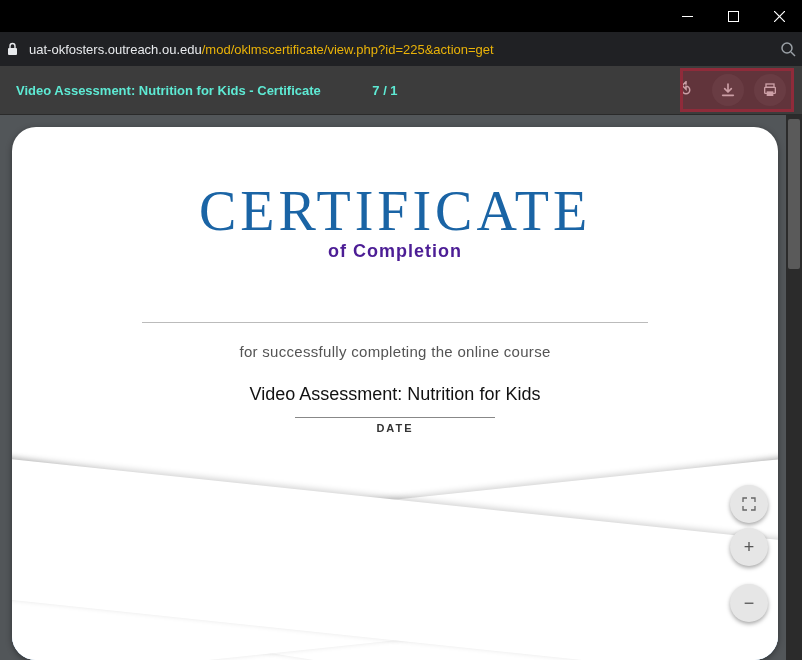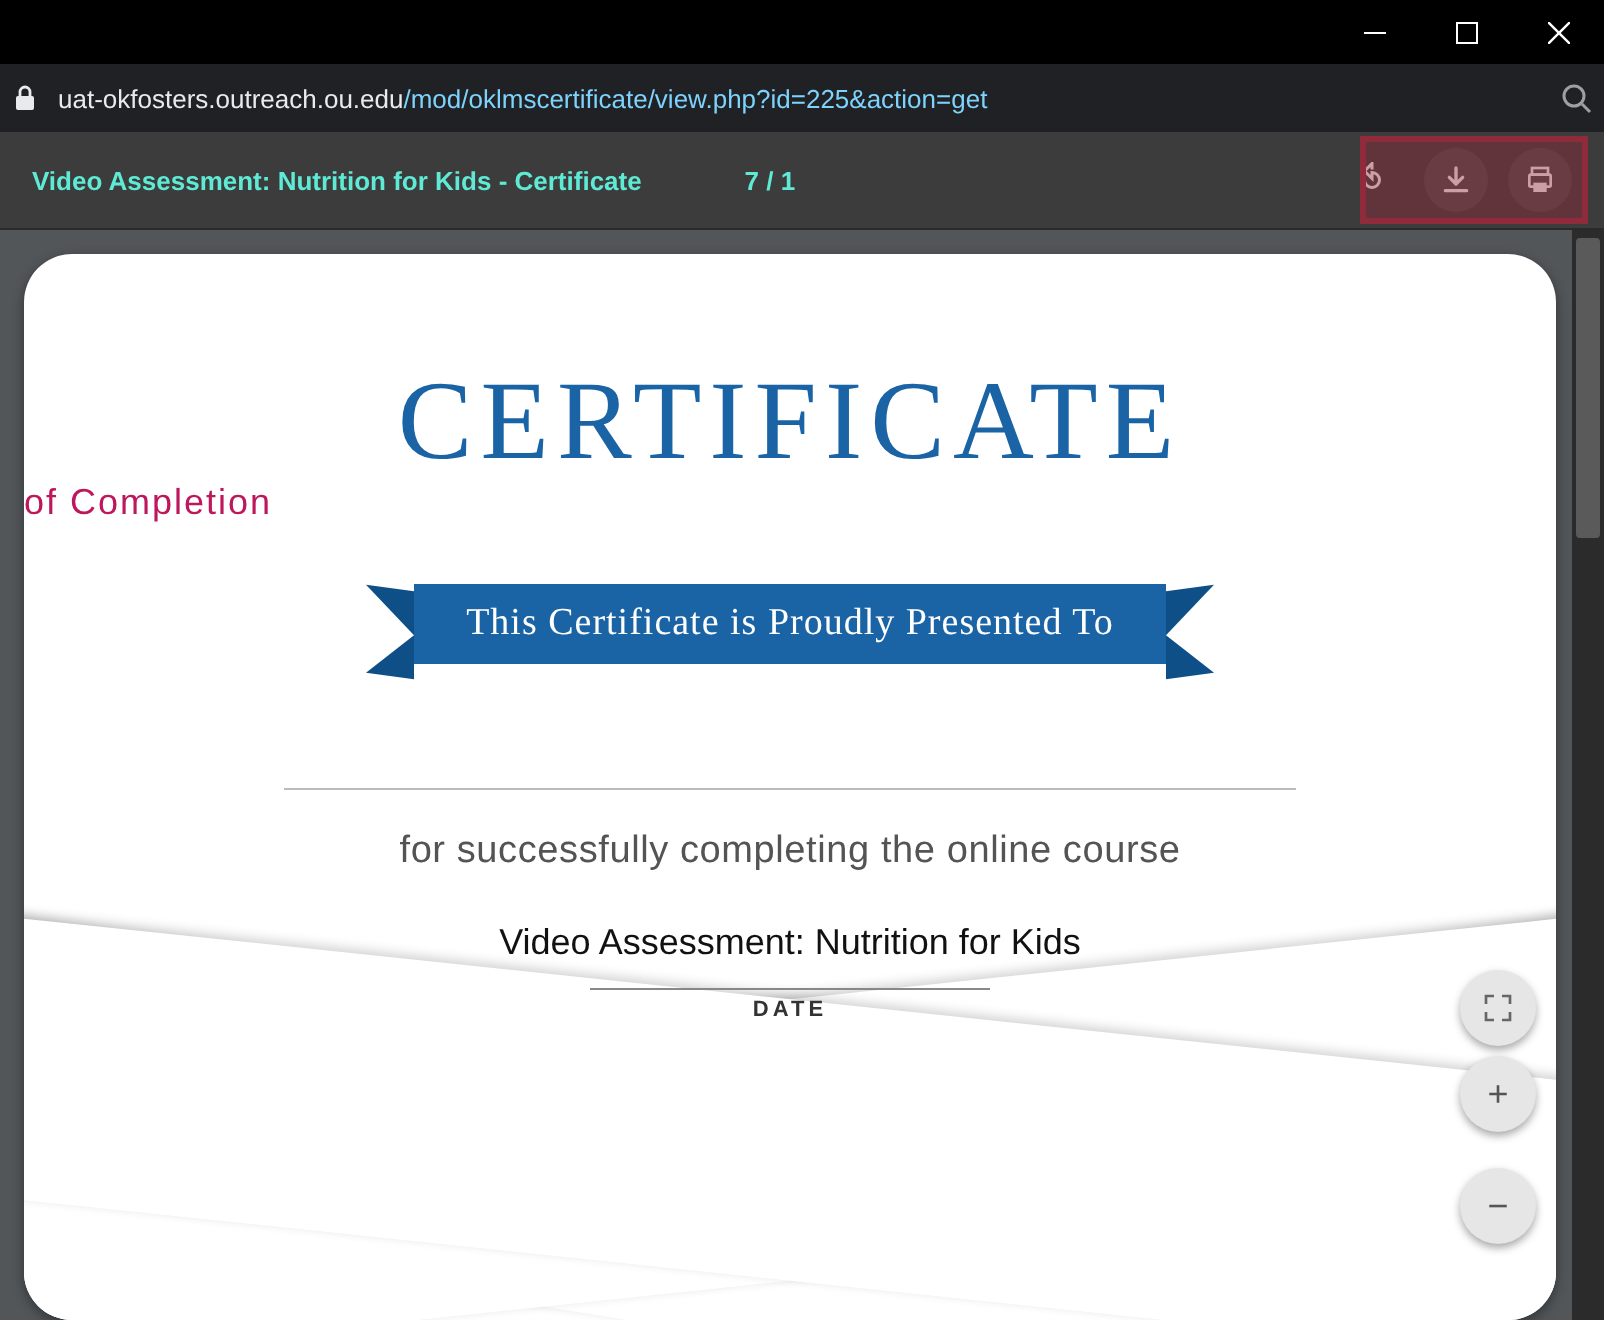--- a/index.html
+++ b/index.html
@@ -4,45 +4,45 @@
 <style>
   * { box-sizing: border-box; margin: 0; padding: 0; }
   html, body { width: 802px; height: 660px; overflow: hidden; font-family: "Segoe UI", Arial, sans-serif; background: #000; }
   .window { width: 802px; height: 660px; background: #202124; display: flex; flex-direction: column; }
   .titlebar { height: 32px; background: #000; display: flex; justify-content: flex-end; align-items: center; }
   .win-controls { display: flex; height: 100%; }
   .win-btn { width: 46px; height: 32px; display: flex; align-items: center; justify-content: center; color: #fff; cursor: pointer; }
   .addr-row { height: 34px; background: #202124; display: flex; align-items: center; padding: 0 6px; color: #9aa0a6; font-size: 13px; }
   .lock { margin-right: 10px; display:flex; align-items:center;}
   .url-host { color: #e8eaed; }
-  .url-path { color: #7dd3fc; }
+  .url-path { color: #eab308; }
   .addr-spacer { flex: 1; }
   .search-glass { margin-left: 8px; cursor:pointer;}
   .pdf-toolbar { height: 48px; background: #3c3c3c; display: flex; align-items: center; color: #5eead4; font-size: 13px; padding: 0 16px; position: relative; }
   .pdf-title { font-weight: 600; }
   .tb-center { position: absolute; left: 48%; transform: translateX(-50%); font-weight:600;}
   .tb-right { margin-left: auto; display: flex; align-items: center; gap: 10px; }
   .tb-icon { width: 32px; height: 32px; border-radius: 50%; display:flex; align-items:center; justify-content:center; cursor:pointer; color:#fff;}
   .tb-icon.dark { background: #4b4b4b; }
   .highlight-box { position:absolute; right:8px; top:2px; width:114px; height:44px; border:3px solid #8f2b3a; background: rgba(143,43,58,0.45); pointer-events:none;}
   .content-area { flex:1; position: relative; background:#525659; border-top:1px solid #2a2a2a; }
   .scroll-track { position:absolute; right:0; top:0; width:16px; height:100%; background:#2b2b2b; }
   .scroll-thumb { position:absolute; right:2px; top:4px; width:12px; height:150px; background:#5a5a5a; border-radius:2px;}
   .page-wrap { position:absolute; left:12px; right:24px; top:12px; bottom:0; background:#fff; box-shadow:0 2px 6px rgba(0,0,0,.4); overflow:hidden;border-radius:24px;}
   
   .cert { position:relative; width:100%; height:100%; }
   .cert-title { text-align:center; color:#1a64a5; font-family: Georgia, 'Times New Roman', serif; font-size:56px; letter-spacing:4px; margin-top:52px; font-weight:400;}
-  .cert-sub { text-align:left; color:#be185d; font-size:18px; letter-spacing:1px; margin-top:-2px; font-family: Arial, sans-serif;}
+  .cert-sub { text-align:center; color:#4c1d95; font-size:18px; letter-spacing:1px; margin-top:-2px; font-family: Arial, sans-serif; font-weight: bold;}
   .ribbon-row { display:flex; justify-content:center; align-items:center; margin-top:28px; height:44px; position:relative;}
   .ribbon-tail { width:0; height:0; }
   .ribbon-tail.left { border-top:22px solid #0f4f87; border-bottom:22px solid #0f4f87; border-left:24px solid transparent; transform: skewY(8deg) translateY(4px);}
   .ribbon-tail.right{ border-top:22px solid #0f4f87; border-bottom:22px solid #0f4f87; border-right:24px solid transparent; transform: skewY(-8deg) translateY(4px);}
   .ribbon-body { background:#1a64a5; color:#fff; font-family: Georgia, serif; font-size:19px; padding:9px 26px; letter-spacing:.5px; z-index:2;}
   .hr1 { width:66%; margin:60px auto 0; border:none; border-top:1px solid #bbb;}
-  .success-line { text-align:center; color:#545454; font-size:19px; margin-top:20px; letter-spacing:.3px;}
+  .success-line { text-align:center; color:#545454; font-size:15px; margin-top:20px; letter-spacing:.3px;}
   .course-name { text-align:center; color:#111; font-size:18px; font-weight:500; margin-top:24px;}
   .date-row { display:flex; justify-content:center; margin-top:68px;}
   .date-block { width:200px; text-align:center;}
   .date-line { border-top:1px solid #888; margin-bottom:4px;}
   .date-label { font-size:11px; font-weight:700; letter-spacing:2px; color:#333;}
   
   .footer-layers { position:absolute; left:0; right:0; bottom:0; height:210px; }
   .diag { position:absolute; left:-5%; right:-5%; background:#fff; box-shadow:0 -2px 6px rgba(0,0,0,.18);}
   .diag.d1 { bottom:72px; height:140px; transform: rotate(-6deg); }
   .diag.d1b{ bottom:72px; height:140px; transform: rotate(6deg); }
@@ -127,25 +127,20 @@
     </div>
     <div class="highlight-box"></div>
   </div>
 
   <div class="content-area">
     <div class="page-wrap">
       <div class="cert">
         <div class="cert-title">CERTIFICATE</div>
         <div class="cert-sub">of Completion</div>
 
-        <div class="ribbon-row">
-          <div class="ribbon-tail left"></div>
-          <div class="ribbon-body">This Certificate is Proudly Presented To</div>
-          <div class="ribbon-tail right"></div>
-        </div>
 
         <hr class="hr1">
         <div class="success-line">for successfully completing the online course</div>
         <div class="course-name">Video Assessment: Nutrition for Kids</div>
 
         <div class="footer-layers">
           <div class="blue-footer">
             <div class="bf-left"></div>
               <div class="bf-right"></div>
           </div>

